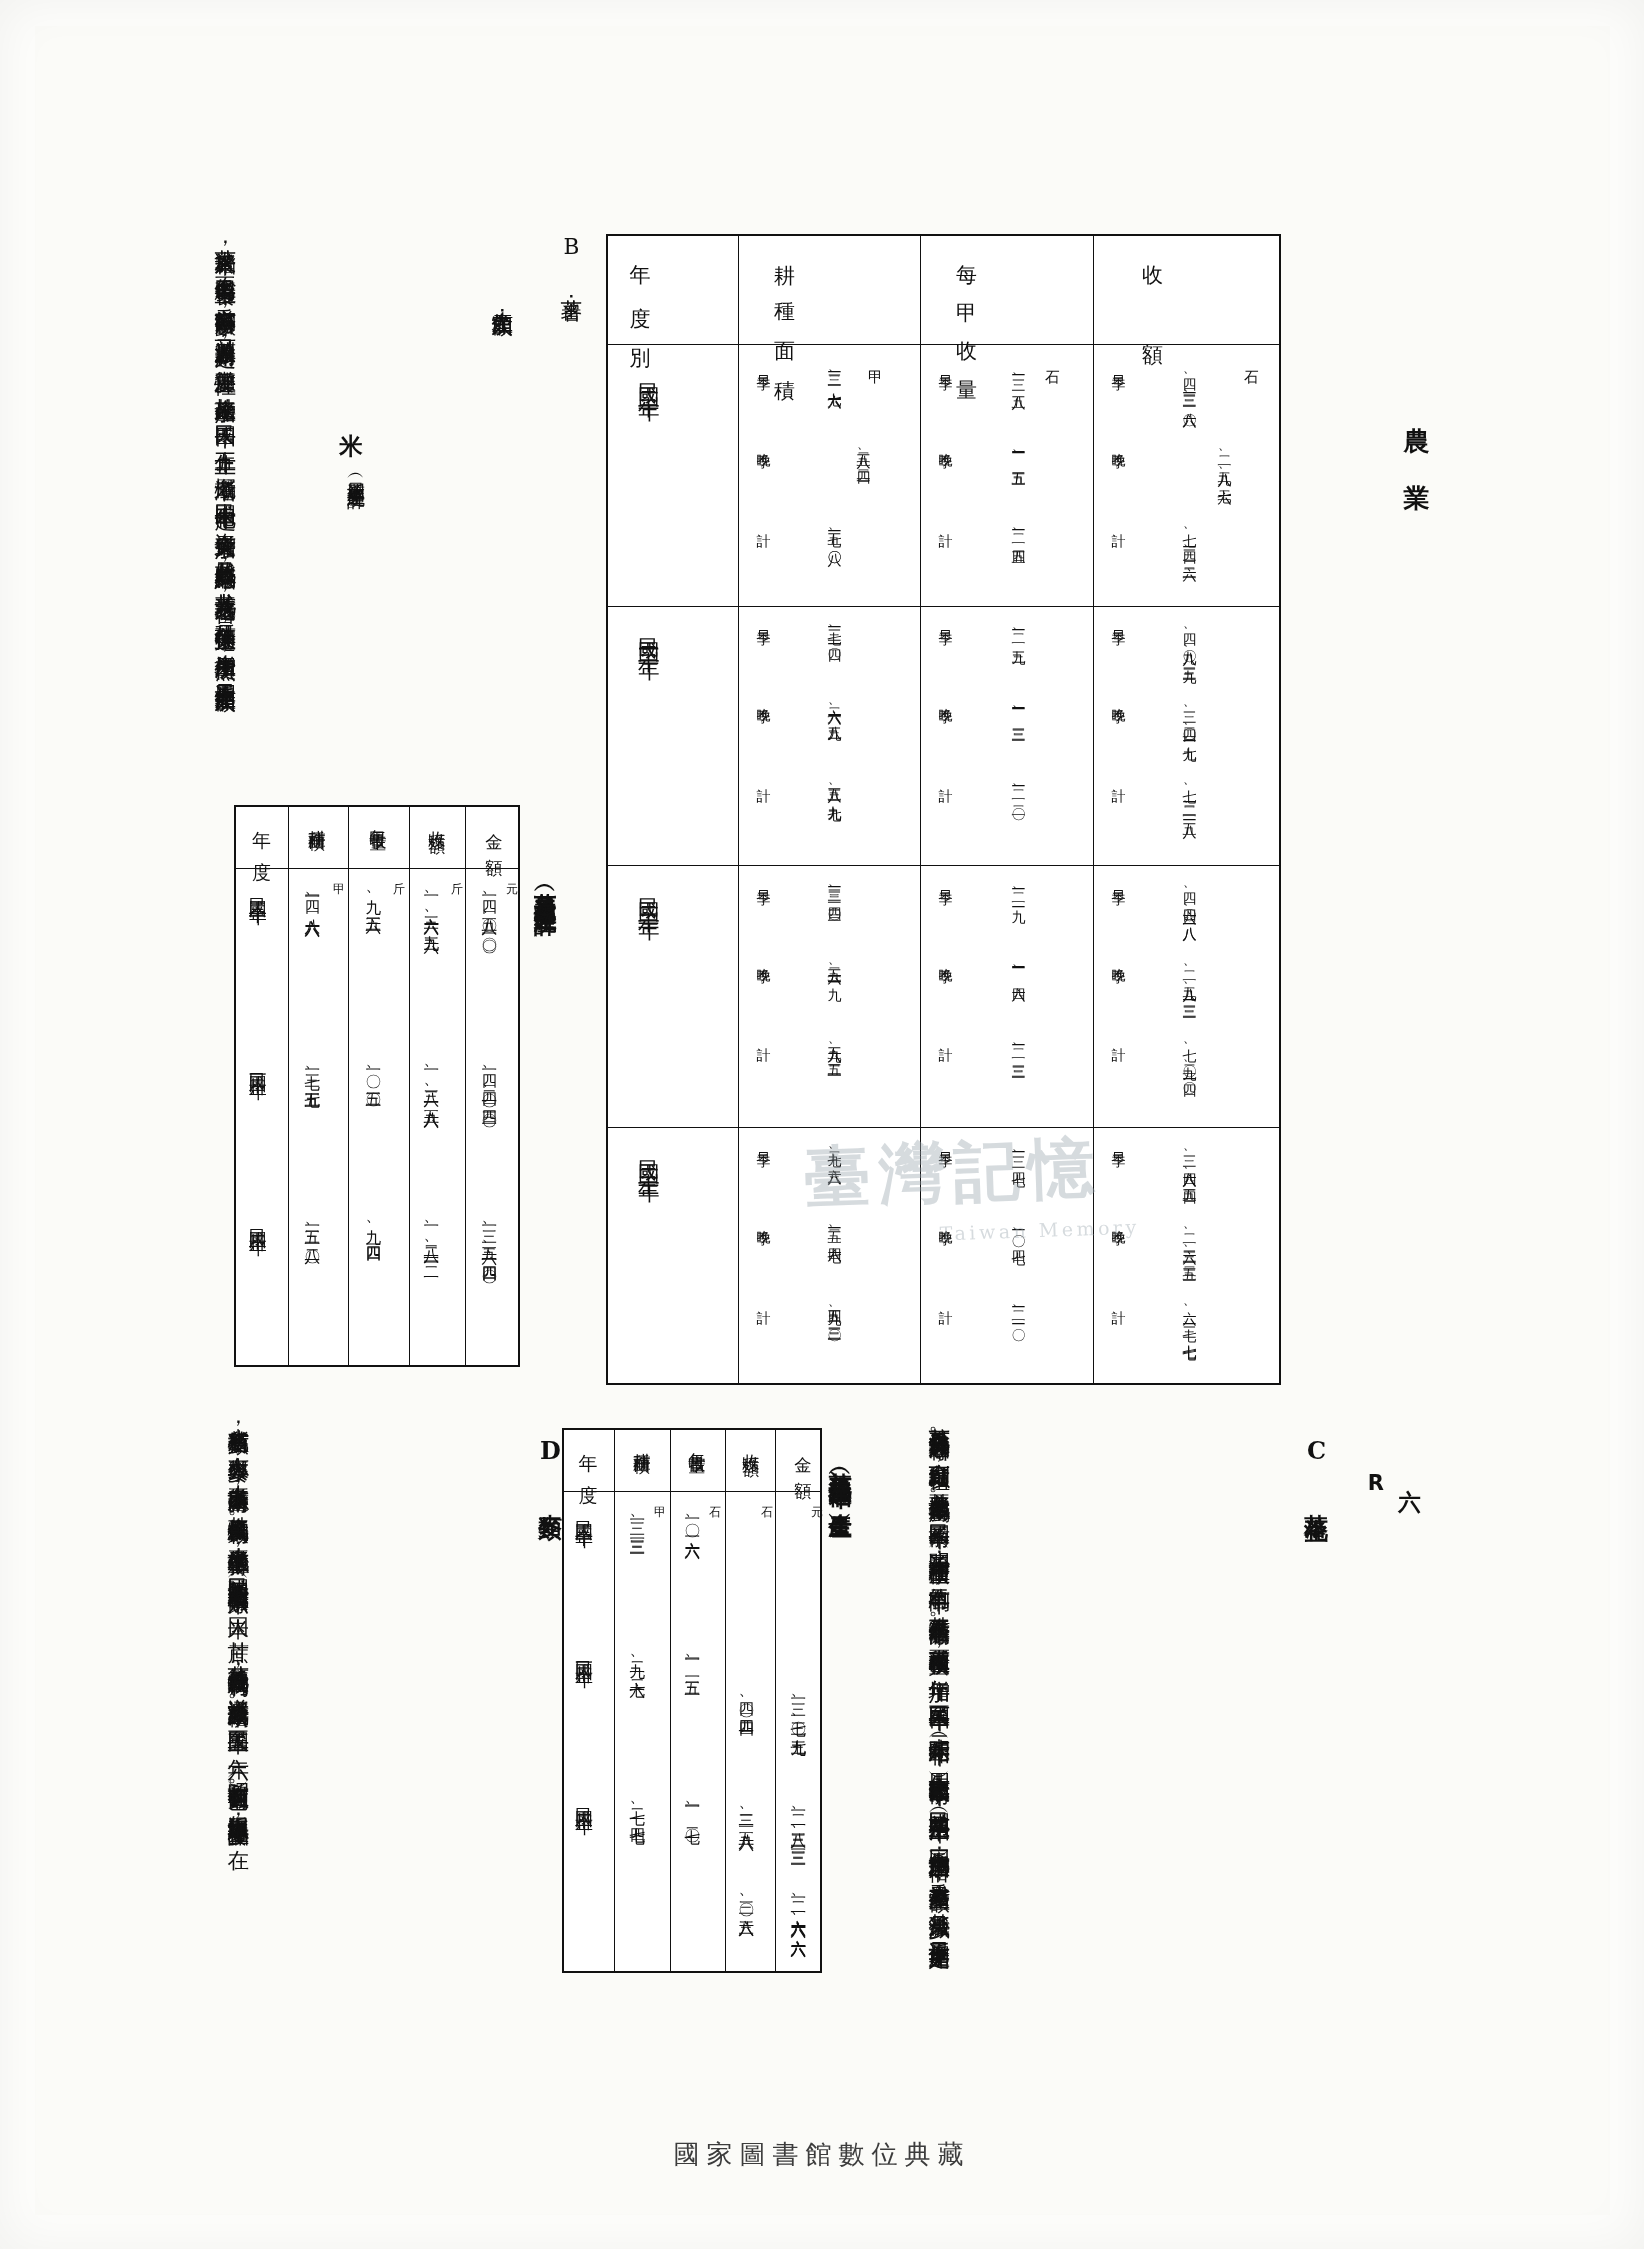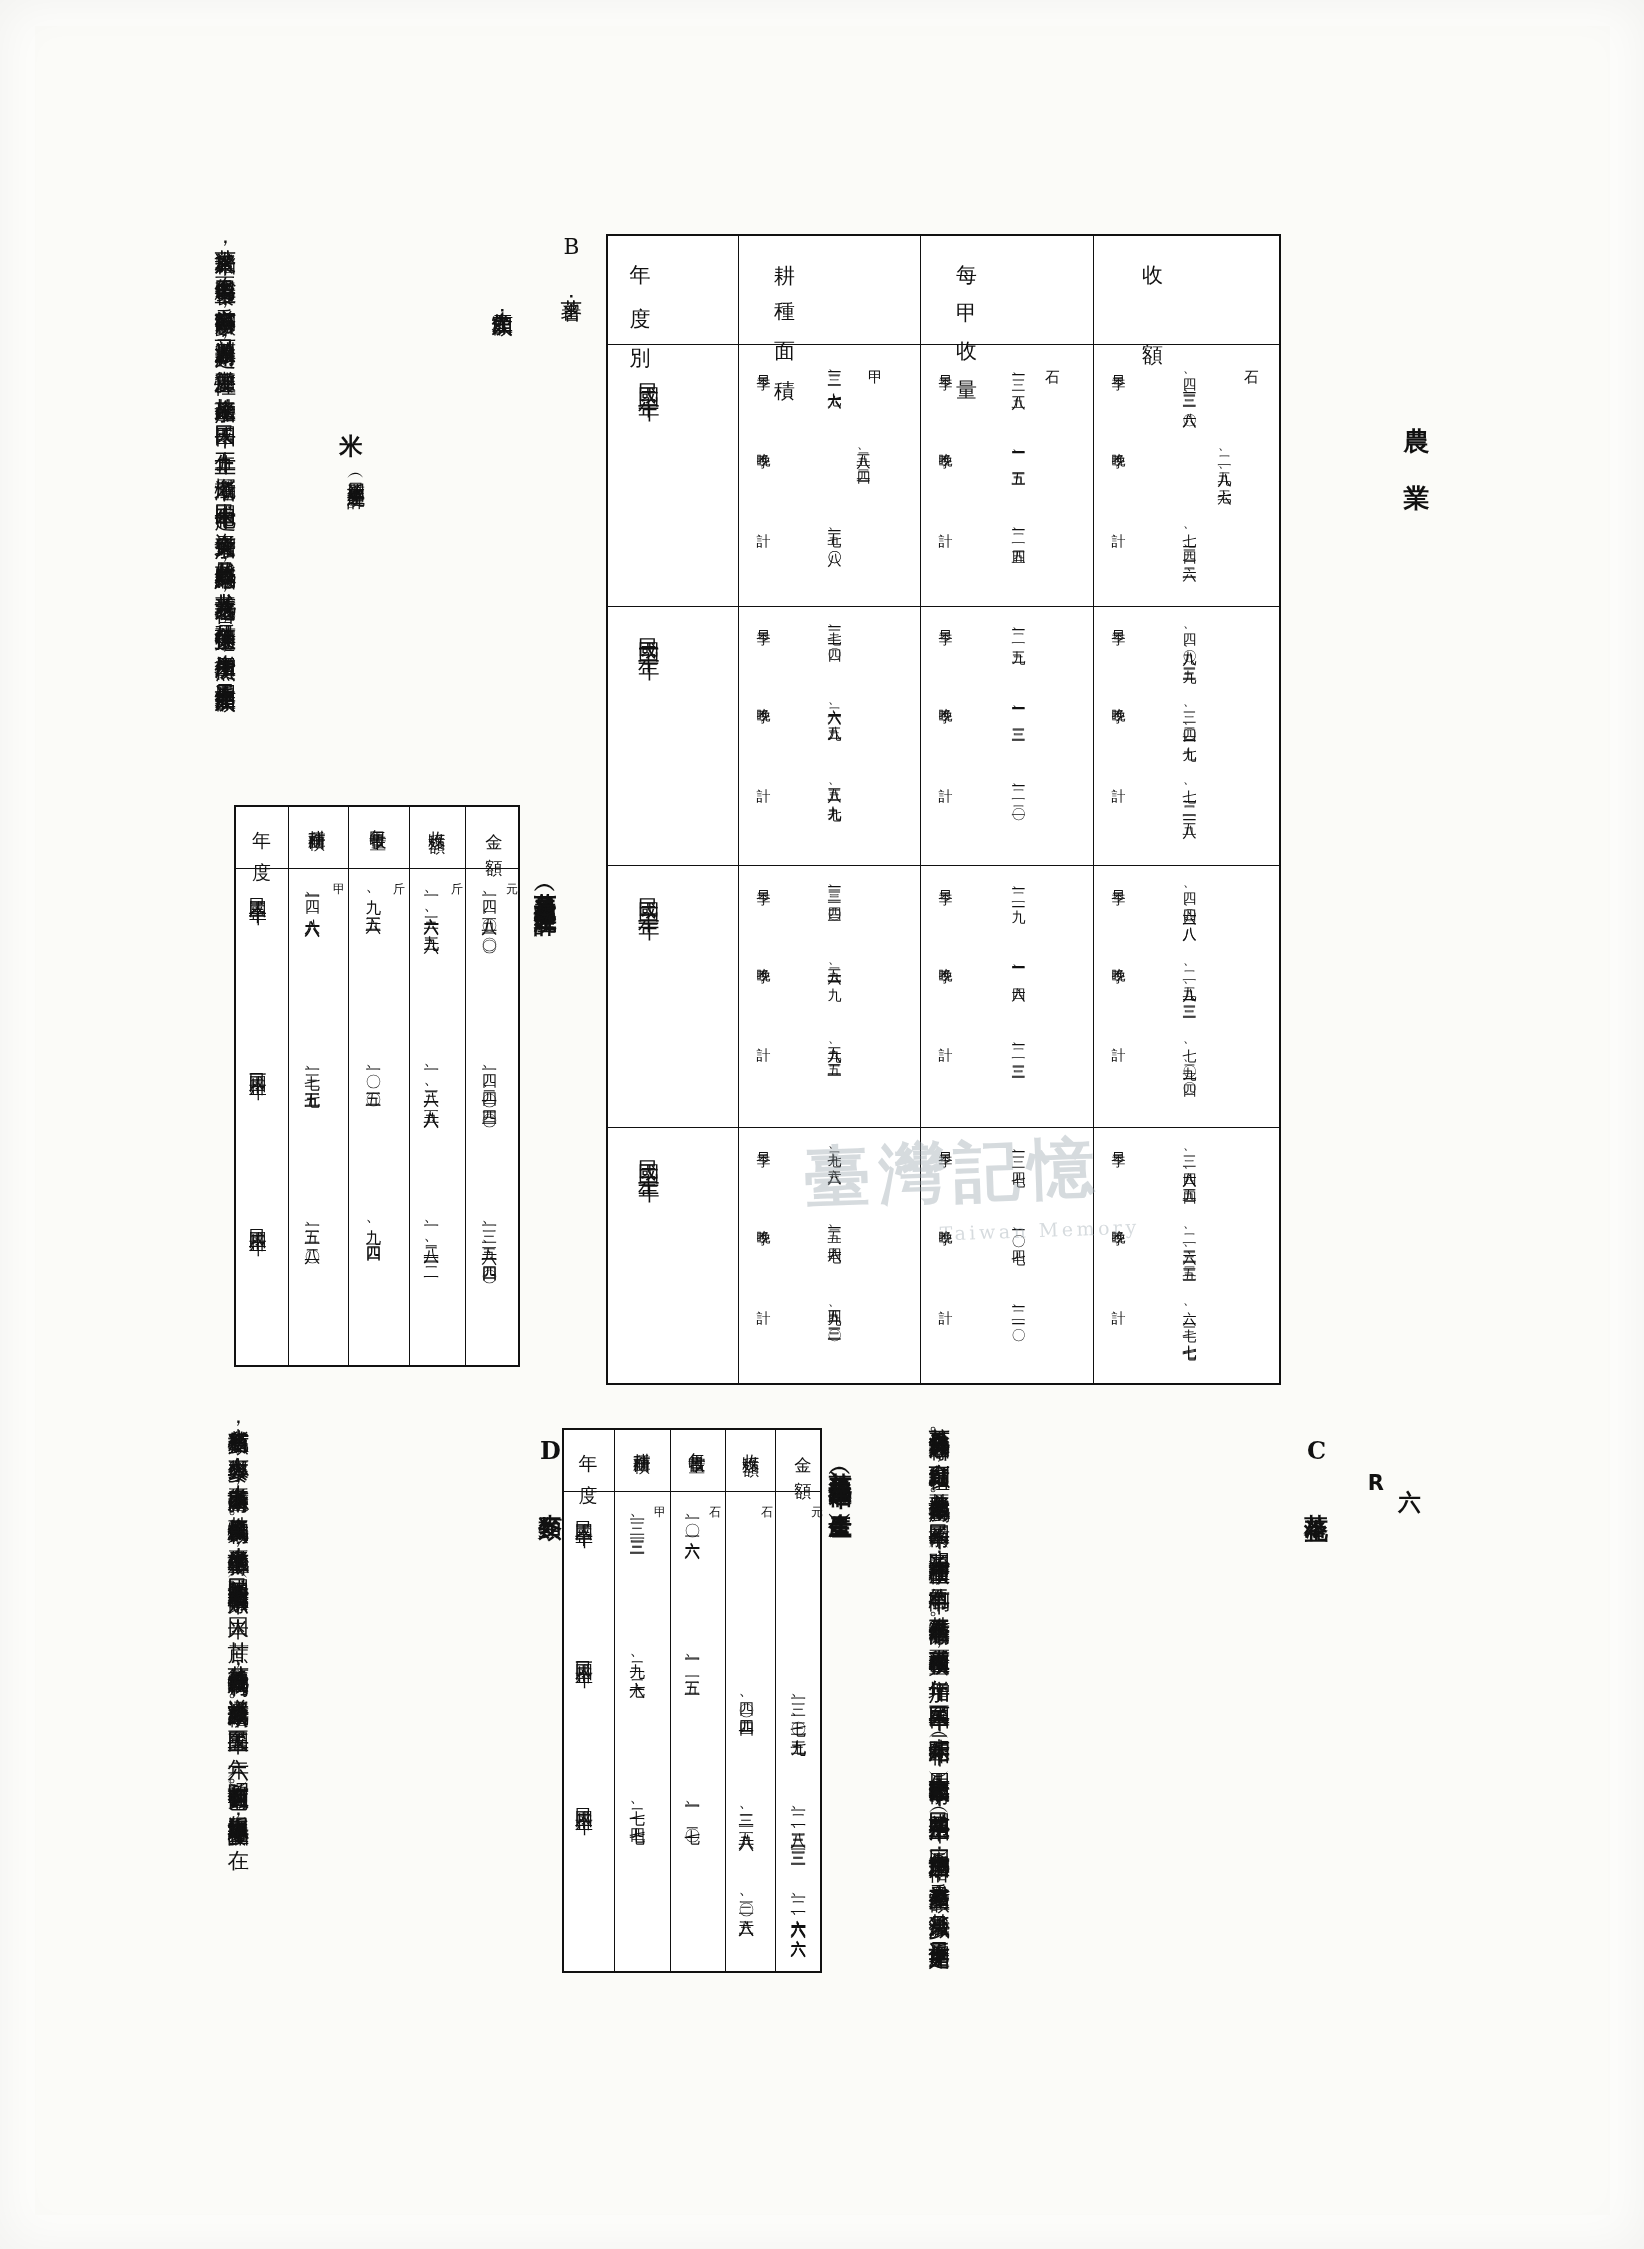--- a/index.html
+++ b/index.html
@@ -383,16 +383,17 @@
 
   <div class="v bodycol" style="left:221px; top:1411px; height:718px; font-size:21.6px;">
     <span>本省所栽植麥類，有大麥與小麥，大麥多出產於臺南縣下，其生產物槪供爲馬穀。小麥主產地係臺中縣下，民國初年（明治末）栽植面積有六千餘甲。因米，甘蔗，蕃薯等其他農產物較爲有利，遂逐漸減少其栽培面積。至民國十五，六年，（昭和初）僅有數百甲而已。但近年來因選得早生小麥品種，在</span>
   </div>
 
   <div class="watermark">
     <span>臺灣記憶</span>
     <span class="sub">Taiwan Memory</span>
   </div>
 
+  <div class="footer">國家圖書館數位典藏</div>
 
   <div class="edge-shadow"></div>
 </div>
 
 
 </body></html>

